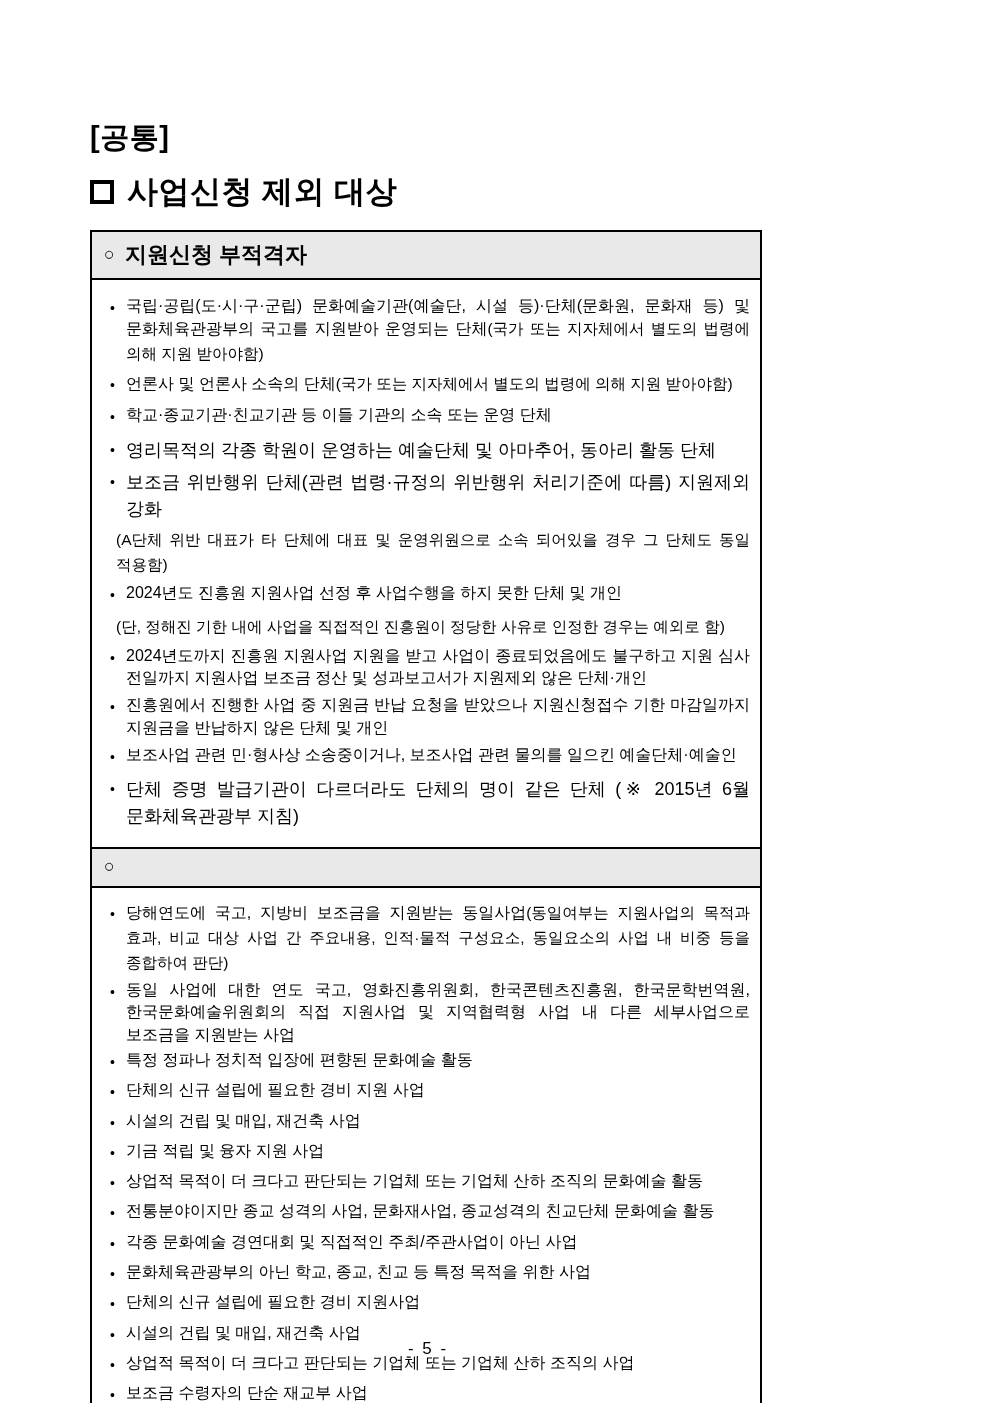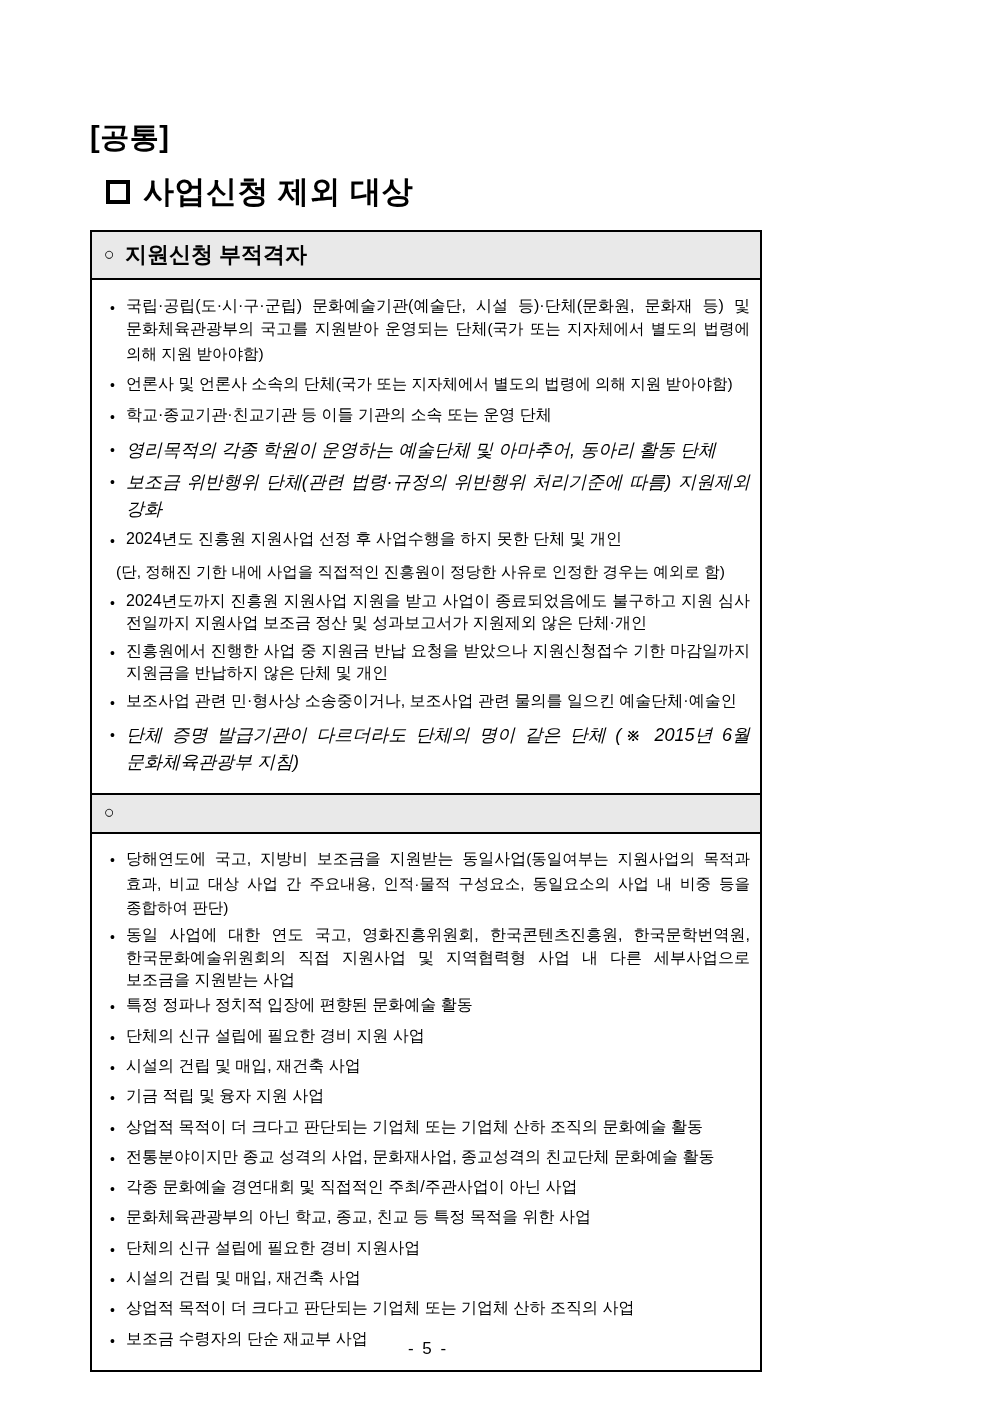--- a/index.html
+++ b/index.html
@@ -13,21 +13,21 @@
     overflow:hidden;
   }
   .content { padding:118px 94px 0 90px; }
 
   .doc-tag {
     font-size:29px; font-weight:bold; letter-spacing:0.5px;
   }
   .page-title {
     margin-top:13px;
     display:flex; align-items:center; gap:13px;
-    font-size:31px; font-weight:bold; letter-spacing:0.5px;margin-left:16px;
+    font-size:31px; font-weight:bold; letter-spacing:0.5px;
   }
   .title-checkbox {
     display:inline-block; width:24px; height:24px;
     border:4px solid #000; background:#fff; flex:0 0 auto;
   }
 
   .exclusion-table {
     margin-top:17px;
     border:2px solid #000;
   }
@@ -50,21 +50,21 @@
   .item .bullet {
     flex:0 0 23px; padding-left:7px;
     font-size:14px; line-height:1.95;
   }
   .item.cont .bullet { flex:0 0 13px; }
   .item .item-text {
     flex:1; text-align:justify; line-height:1.38;
     word-break:keep-all;
   }
   .run.size-lg { font-size:16px; line-height:1.4; }
-  .run.size-md { font-size:18px; line-height:1.5;font-style:italic; }
+  .run.size-md { font-size:18px; line-height:1.5; }
   .run.size-sm { font-size:15.5px; line-height:1.6; }
 
   .footer {
     position:absolute; bottom:44px; left:0; right:0;
     text-align:center; font-size:17px; letter-spacing:2px;
   }
 </style>
 </head>
 <body>
 
@@ -105,20 +105,24 @@
   <div class="item">
     <span class="bullet">•</span>
     <span class="item-text"><span class="run size-md">영리목적의 각종 학원이 운영하는 예술단체 및 아마추어, 동아리 활동 단체</span></span>
   </div>
 
   <div class="item">
     <span class="bullet">•</span>
     <span class="item-text"><span class="run size-md">보조금 위반행위 단체(관련 법령·규정의 위반행위 처리기준에 따름) 지원제외 강화</span></span>
   </div>
 
+  <div class="item cont">
+    <span class="bullet"></span>
+    <span class="item-text"><span class="run size-sm">(A단체 위반 대표가 타 단체에 대표 및 운영위원으로 소속 되어있을 경우 그 단체도 동일 적용함)</span></span>
+  </div>
 
   <div class="item">
     <span class="bullet">•</span>
     <span class="item-text"><span class="run size-lg">2024년도 진흥원 지원사업 선정 후 사업수행을 하지 못한 단체 및 개인</span></span>
   </div>
 
   <div class="item cont">
     <span class="bullet"></span>
     <span class="item-text"><span class="run size-sm">(단, 정해진 기한 내에 사업을 직접적인 진흥원이 정당한 사유로 인정한 경우는 예외로 함)</span></span>
   </div>

